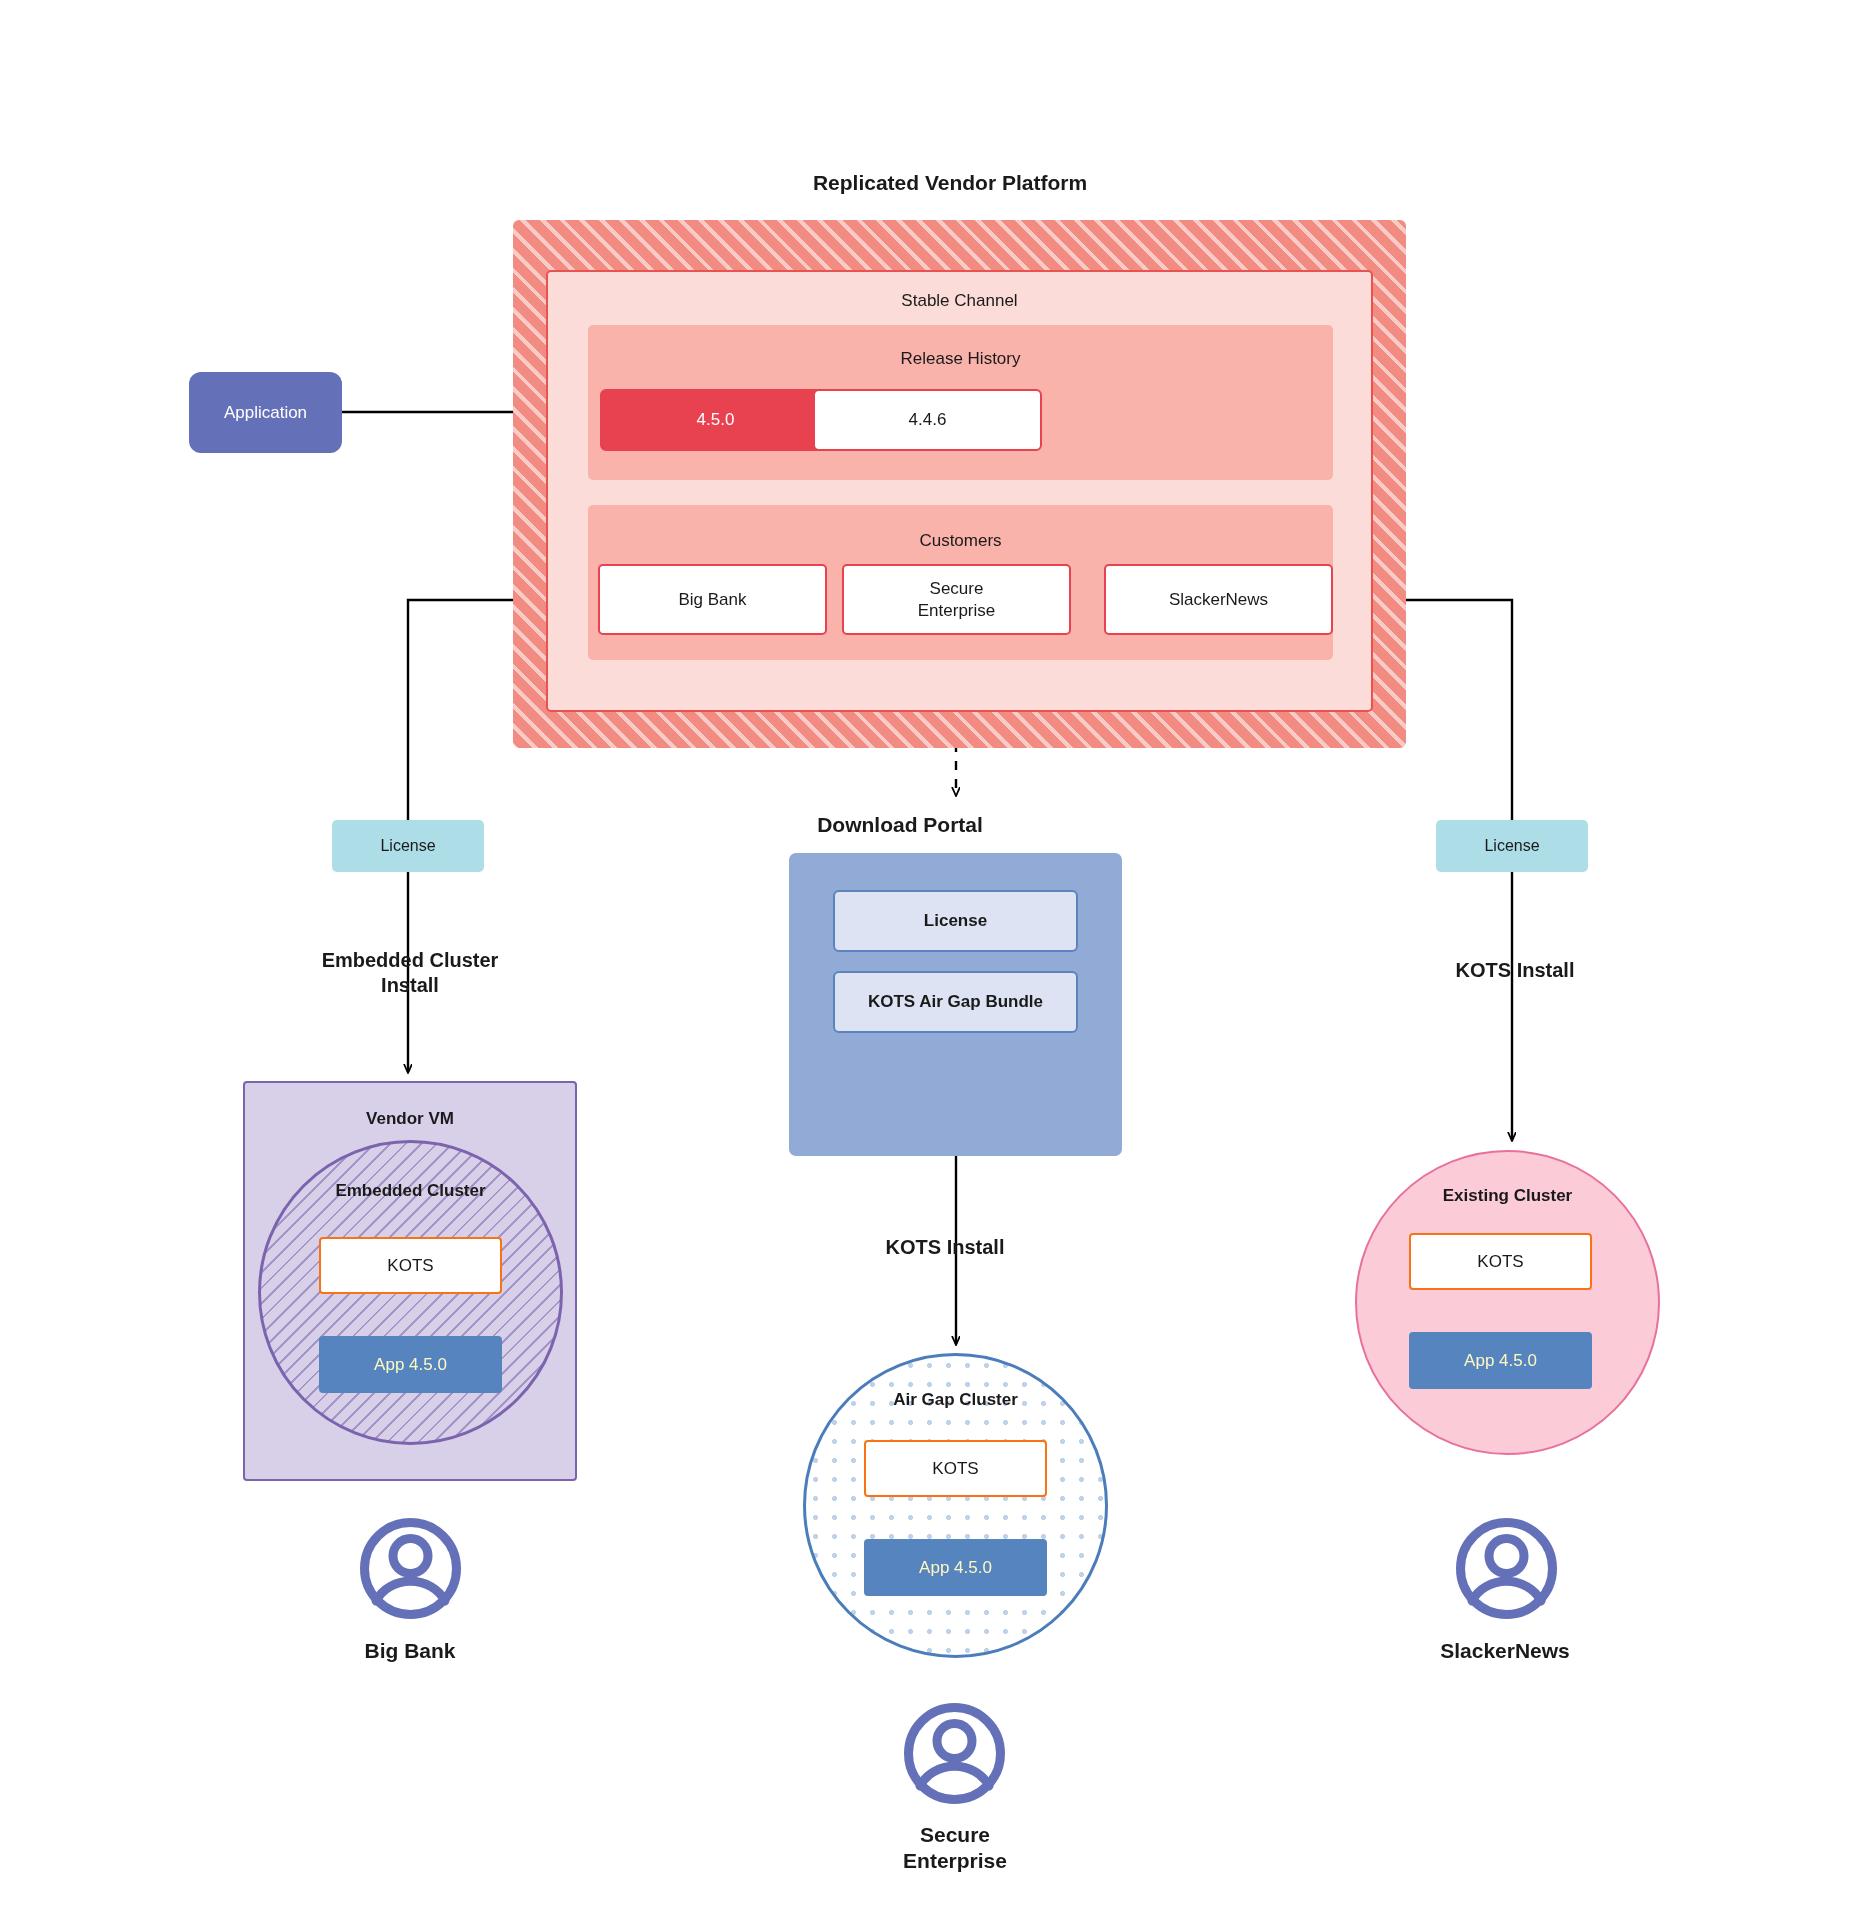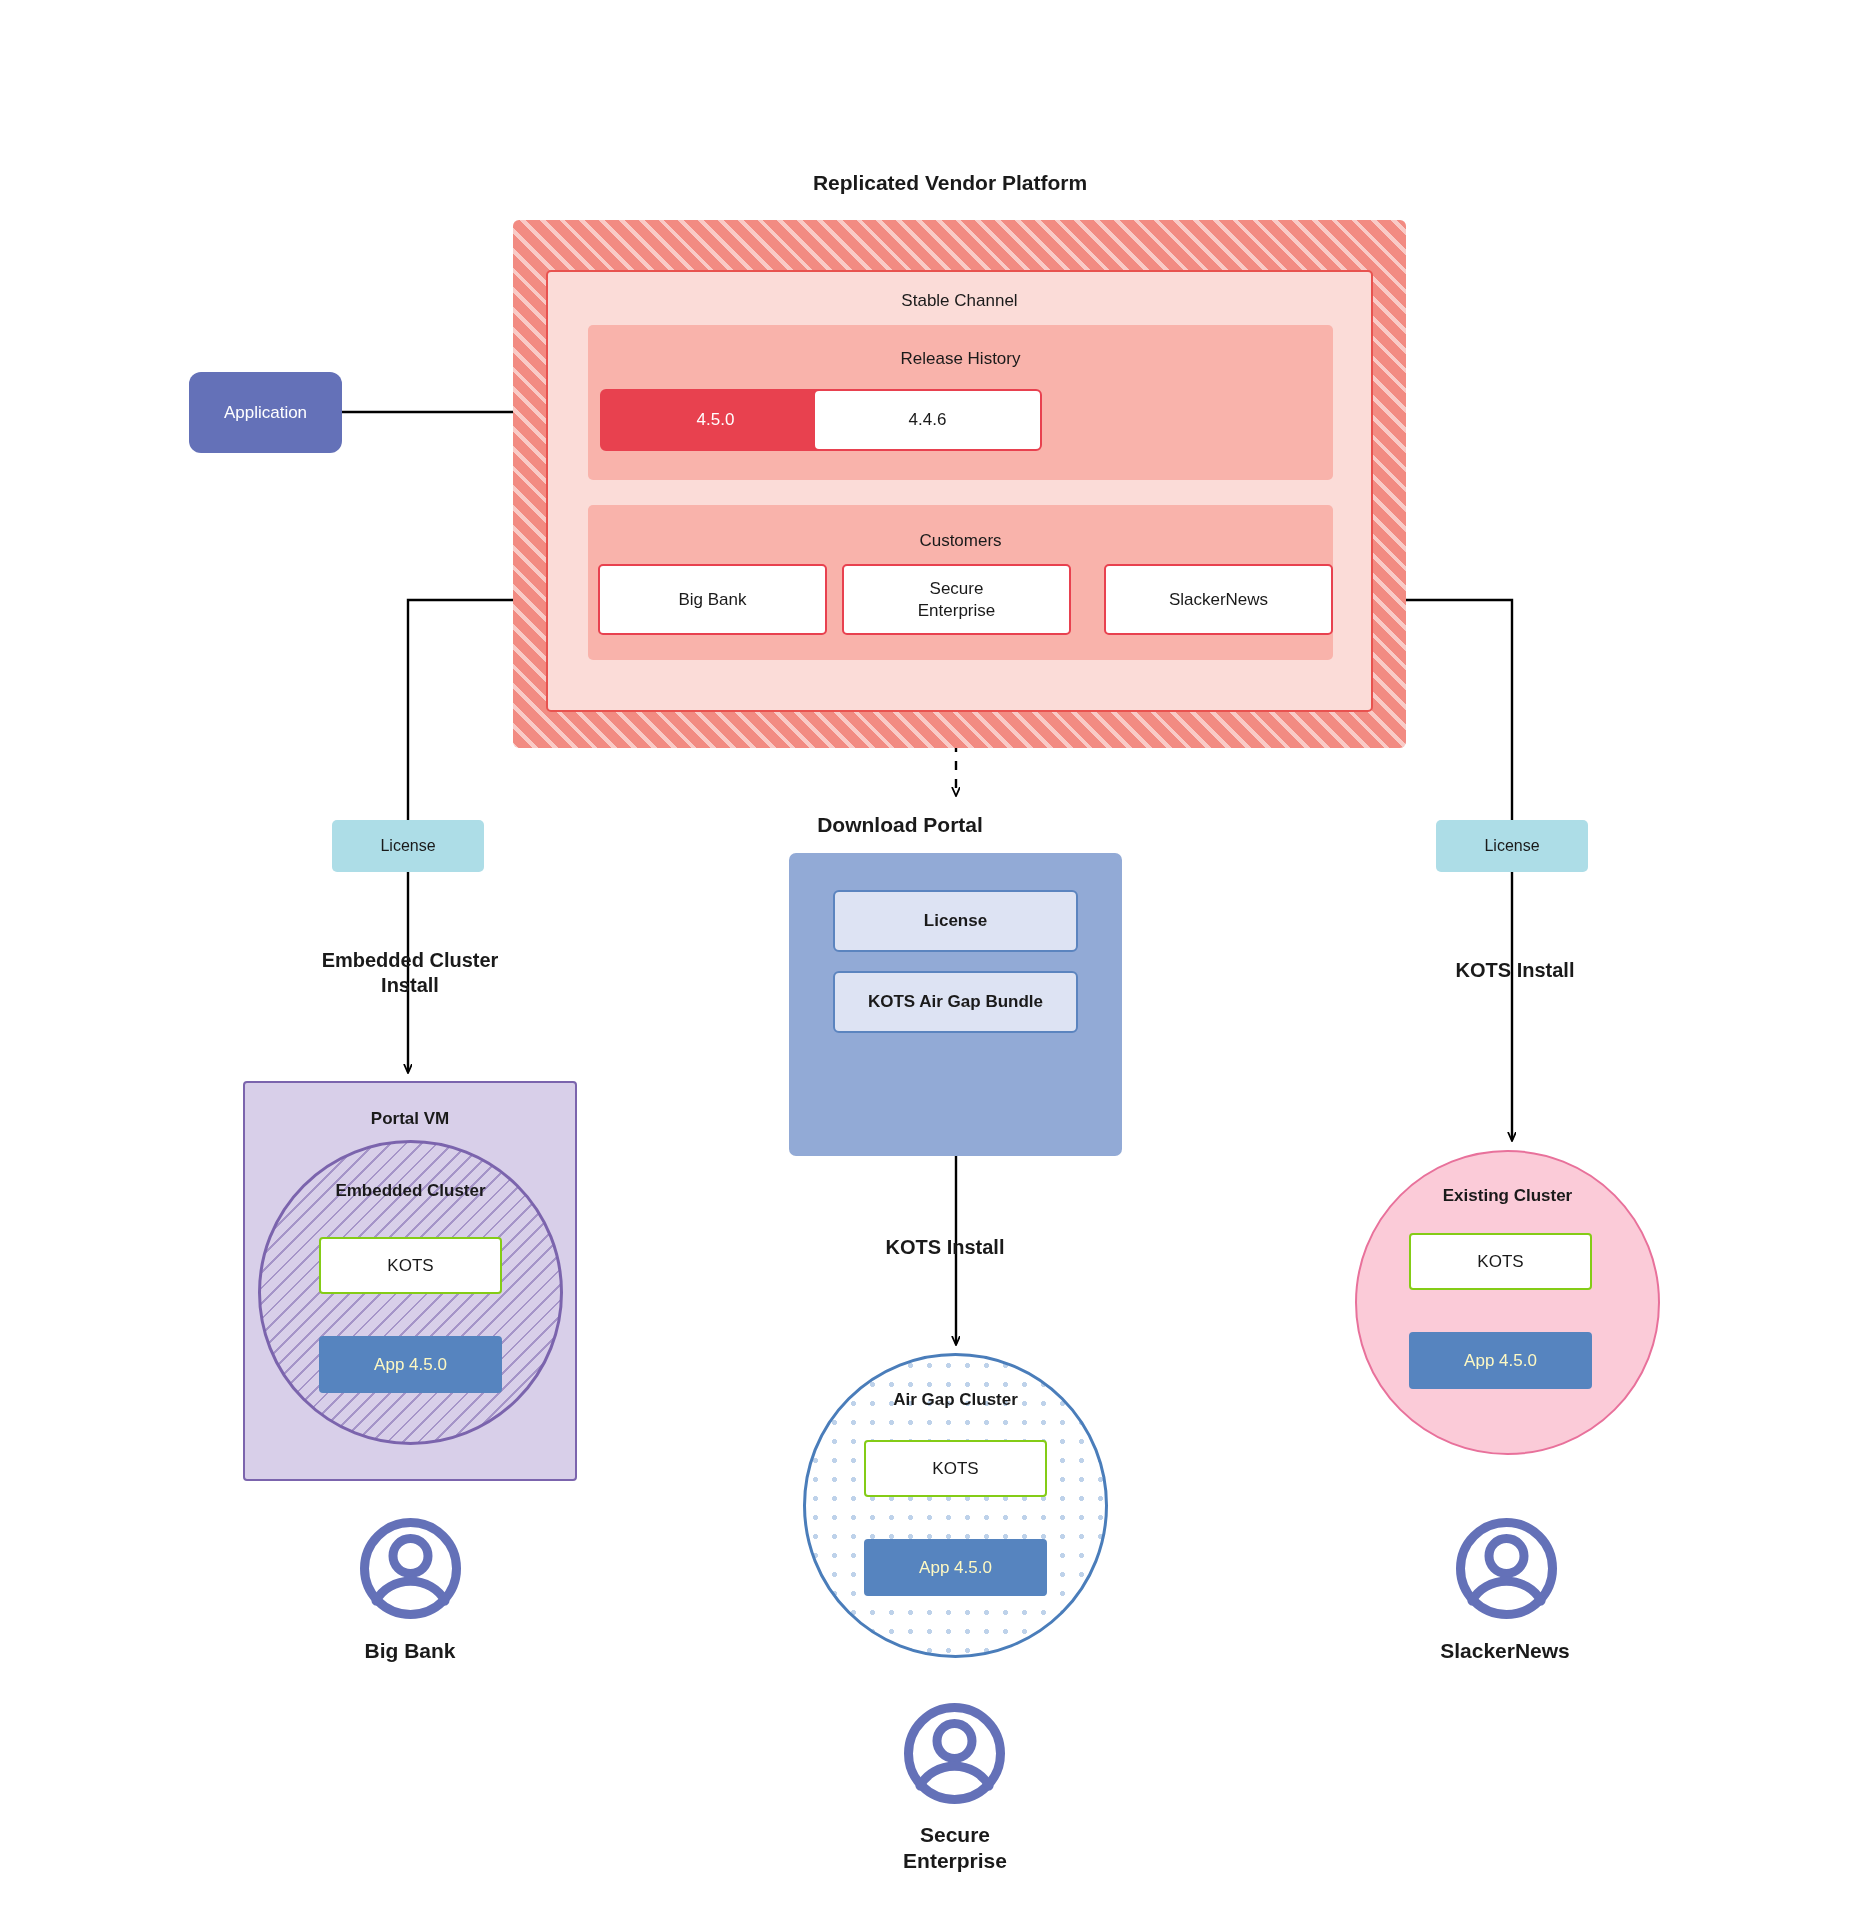--- a/index.html
+++ b/index.html
@@ -211,21 +211,21 @@
   }
   #existing-cluster-title {
     left: 1355px; top: 1185px; width: 305px;
     font-size: 17px; font-weight: 700;
   }
 
   
   .kots-chip {
     width: 183px; height: 57px;
     background: #ffffff;
-    border: 2px solid #84cc16;
+    border: 2px solid #f97316;
     border-radius: 4px;
     font-size: 17px;
   }
   .app-chip {
     width: 183px; height: 57px;
     background: #5684bf;
     border: 2px solid #5684bf;
     border-radius: 4px;
     color: #fef9c3;
     font-size: 17px;
@@ -323,21 +323,21 @@
 Install</div>
   <div class="abs lbl path-label" id="path-label-center">KOTS Install</div>
   <div class="abs lbl path-label" id="path-label-right">KOTS Install</div>
 
   <div class="abs lbl" id="download-portal-title">Download  Portal</div>
   <div class="abs" id="download-portal"></div>
   <div class="abs center-box portal-item" id="portal-item-0">License</div>
   <div class="abs center-box portal-item" id="portal-item-1">KOTS Air Gap Bundle</div>
 
   <div class="abs" id="linux-vm"></div>
-  <div class="abs lbl" id="linux-vm-title">Portal VM</div>
+  <div class="abs lbl" id="linux-vm-title">Vendor VM</div>
   <div class="abs" id="embedded-cluster"></div>
   <div class="abs lbl" id="embedded-cluster-title">Embedded Cluster</div>
   <div class="abs center-box kots-chip" id="kots-embedded">KOTS</div>
   <div class="abs center-box app-chip" id="app-embedded">App 4.5.0</div>
 
   <div class="abs" id="air-gap-cluster"></div>
   <div class="abs lbl" id="air-gap-cluster-title">Air Gap Cluster</div>
   <div class="abs center-box kots-chip" id="kots-airgap">KOTS</div>
   <div class="abs center-box app-chip" id="app-airgap">App 4.5.0</div>
 

